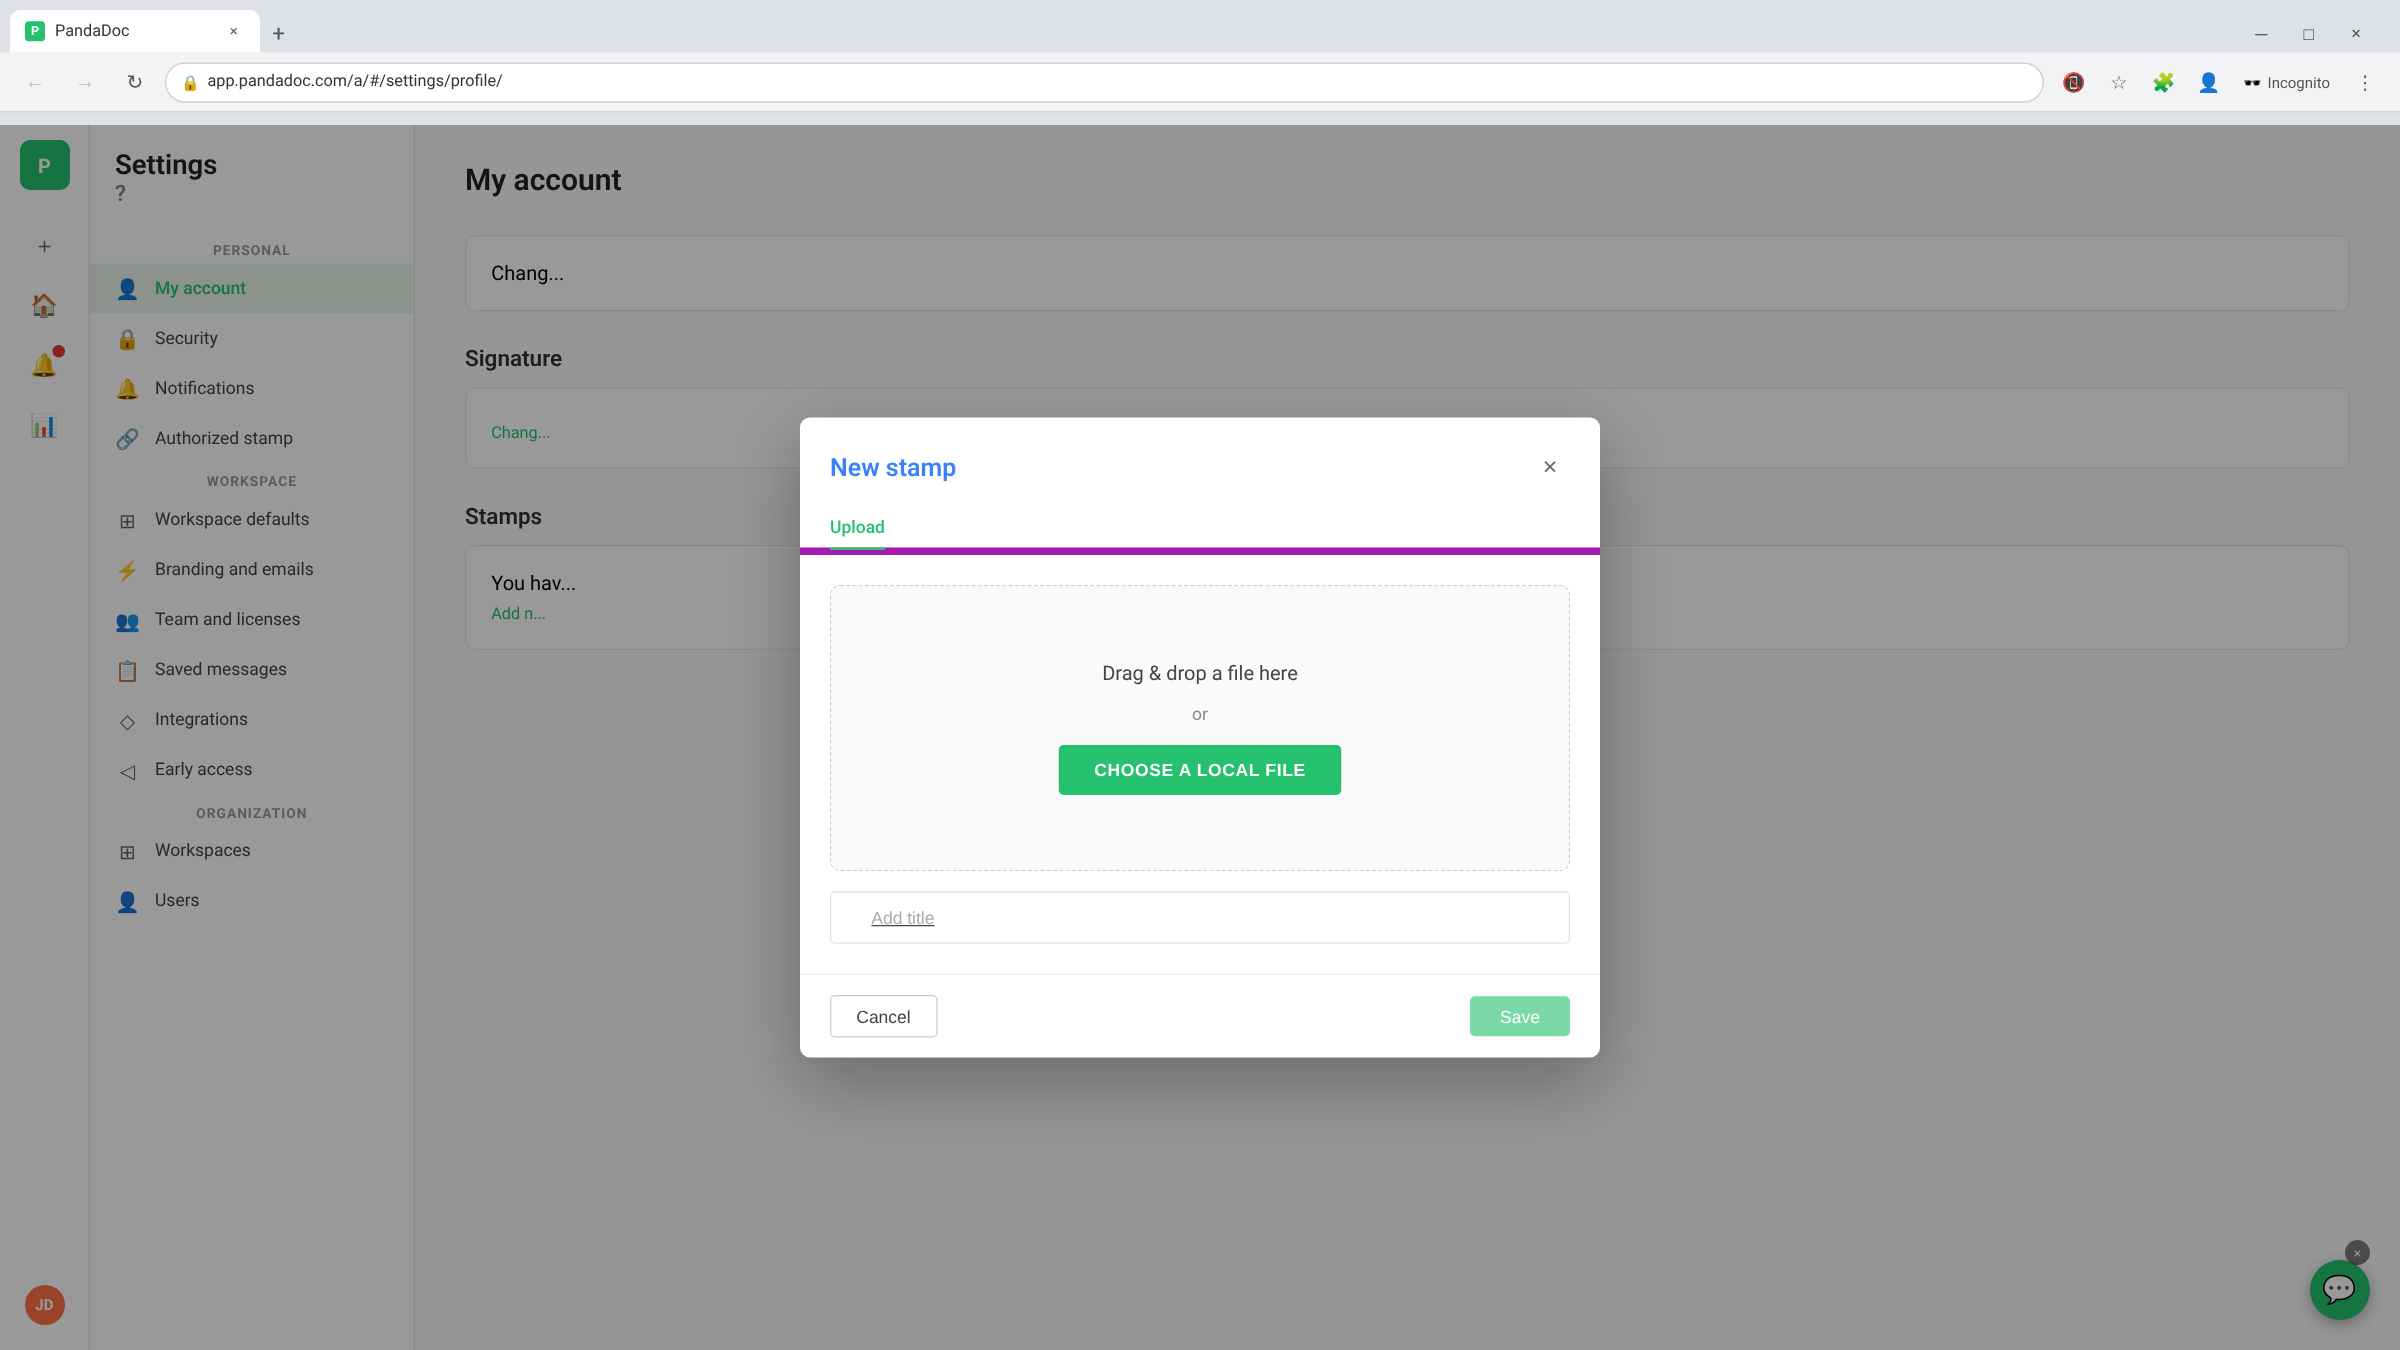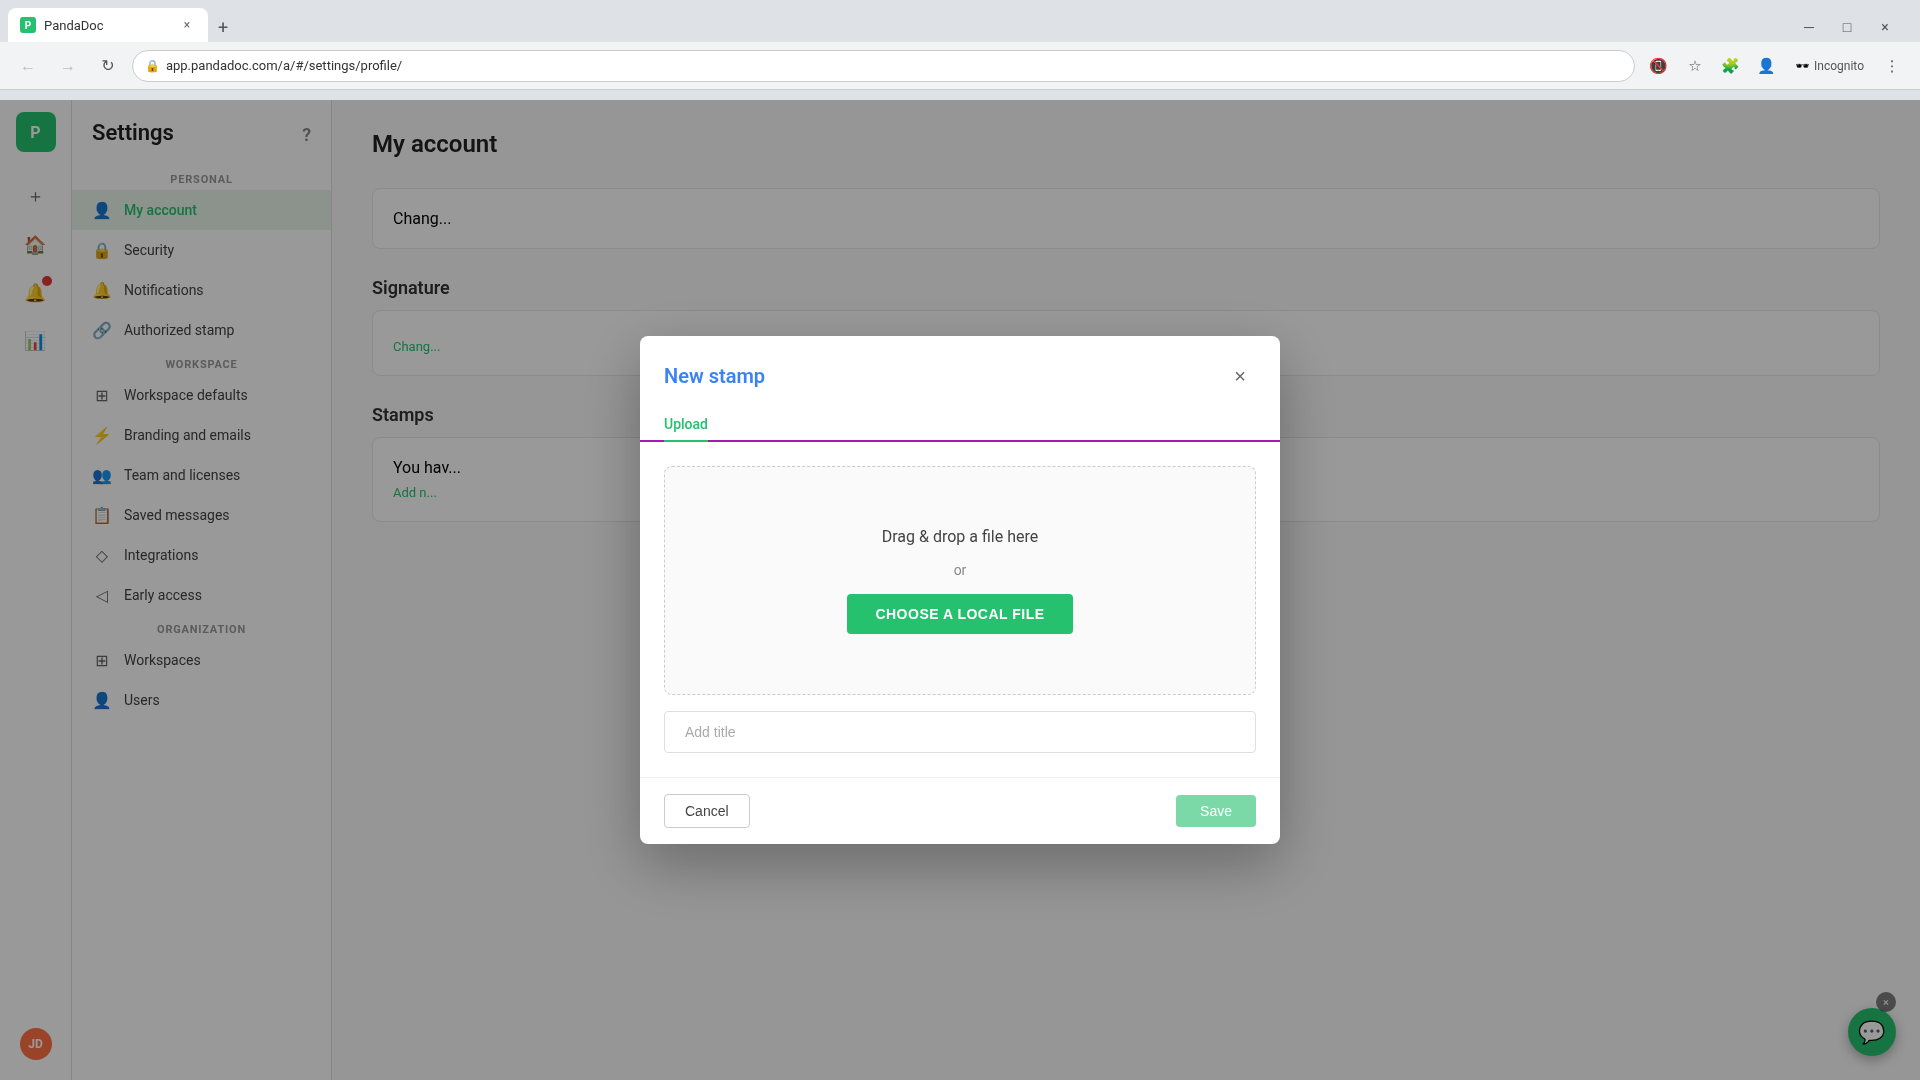--- a/index.html
+++ b/index.html
@@ -29,50 +29,50 @@
 
     
     .icon-sidebar { width: 72px; background: #ffffff; border-right: 1px solid #e0e0e0; display: flex; flex-direction: column; align-items: center; padding: 12px 0; gap: 8px; }
     .icon-sidebar-logo { width: 40px; height: 40px; background: #25c16f; border-radius: 8px; display: flex; align-items: center; justify-content: center; color: white; font-weight: bold; font-size: 16px; margin-bottom: 16px; }
     .icon-sidebar-btn { width: 40px; height: 40px; display: flex; align-items: center; justify-content: center; border-radius: 8px; cursor: pointer; font-size: 18px; color: #666; position: relative; }
     .icon-sidebar-btn .badge { position: absolute; top: 4px; right: 4px; width: 10px; height: 10px; background: #e53935; border-radius: 50%; }
     .icon-sidebar-avatar { width: 32px; height: 32px; border-radius: 50%; background: #ff7043; display: flex; align-items: center; justify-content: center; color: white; font-size: 12px; font-weight: bold; margin-top: auto; margin-bottom: 8px; }
 
     
     .settings-sidebar { width: 260px; background: #ffffff; border-right: 1px solid #e0e0e0; overflow-y: auto; padding: 20px 0; }
-    .settings-header { padding: 0 20px 20px; font-size: 22px; font-weight: 600; color: #222; display: flex; justify-content: space-between; align-items: flex-end; }
+    .settings-header { padding: 0 20px 20px; font-size: 22px; font-weight: 600; color: #222; display: flex; justify-content: space-between; align-items: flex-start; flex-direction: column; }
     .settings-header .help-icon { font-size: 18px; color: #888; cursor: pointer; }
 
     .section-label { padding: 8px 20px 4px; font-size: 11px; font-weight: 700; color: #999; letter-spacing: 0.8px; text-transform: uppercase; text-align: center; }
     .sidebar-item { display: flex; align-items: center; gap: 12px; padding: 10px 20px; cursor: pointer; color: #444; font-size: 14px; border-radius: 0; }
     .sidebar-item.active { background: #e8f5e9; color: #25c16f; font-weight: 500; }
     .sidebar-item .item-icon { width: 20px; height: 20px; display: flex; align-items: center; justify-content: center; font-size: 16px; color: #666; }
     .sidebar-item.active .item-icon { color: #25c16f; }
 
     
     .main-content { flex: 1; overflow-y: auto; padding: 30px 40px; position: relative; background: #fafafa; }
     .page-title { font-size: 24px; font-weight: 600; color: #222; margin-bottom: 30px; }
 
     
     .overlay { position: fixed; top: 100px; left: 0; right: 0; bottom: 0; background: rgba(0,0,0,0.4); z-index: 100; display: flex; align-items: center; justify-content: center; }
 
     
     .modal { background: white; border-radius: 8px; width: 640px; box-shadow: 0 20px 60px rgba(0,0,0,0.3); overflow: hidden; }
     .modal-header { padding: 24px 24px 0; display: flex; justify-content: space-between; align-items: center; }
     .modal-title { font-size: 20px; font-weight: 600; color: #3b82f6; }
     .modal-close { width: 32px; height: 32px; border: none; background: none; cursor: pointer; display: flex; align-items: center; justify-content: center; font-size: 20px; color: #666; border-radius: 4px; }
-    .modal-tabs { display: flex; padding: 0 24px; border-bottom: 2px solid #a21caf; margin-top: 16px; }
+    .modal-tabs { display: flex; padding: 0 24px; border-bottom: 6px solid #a21caf; margin-top: 16px; }
     .modal-tab { padding: 8px 0; margin-right: 24px; font-size: 14px; color: #666; cursor: pointer; border-bottom: 2px solid transparent; margin-bottom: -2px; }
     .modal-tab.active { color: #25c16f; border-bottom-color: #25c16f; font-weight: 500; }
     .modal-body { padding: 24px; }
     .drop-zone { border: 1px dashed #ccc; border-radius: 8px; padding: 60px 24px; display: flex; flex-direction: column; align-items: center; justify-content: center; gap: 16px; background: #fafafa; }
     .drop-text { font-size: 16px; color: #444; }
     .drop-or { font-size: 14px; color: #888; }
     .choose-file-btn { background: #25c16f; color: white; border: none; border-radius: 4px; padding: 12px 28px; font-size: 14px; font-weight: 700; letter-spacing: 0.5px; cursor: pointer; text-transform: uppercase; }
-    .title-input { width: 100%; border: 1px solid #e0e0e0; border-radius: 4px; padding: 12px 20px; font-size: 14px; color: #444; margin-top: 16px; outline: none; }
+    .title-input { width: 100%; border: 1px solid #e0e0e0; border-radius: 4px; padding: 12px 32px; font-size: 14px; color: #444; margin-top: 16px; outline: none; text-decoration: underline; }
     .title-input::placeholder { color: #aaa; }
     .modal-footer { padding: 16px 24px; display: flex; justify-content: space-between; align-items: center; border-top: 1px solid #f0f0f0; }
     .cancel-btn { background: none; border: 1px solid #ccc; border-radius: 4px; padding: 8px 20px; font-size: 14px; color: #444; cursor: pointer; }
     .save-btn { background: #25c16f; color: white; border: none; border-radius: 4px; padding: 8px 24px; font-size: 14px; font-weight: 500; cursor: pointer; opacity: 0.6; }
 
     
     .chat-widget { position: fixed; bottom: 24px; right: 24px; width: 48px; height: 48px; background: #25c16f; border-radius: 50%; display: flex; align-items: center; justify-content: center; cursor: pointer; box-shadow: 0 4px 12px rgba(0,0,0,0.3); z-index: 50; }
     .chat-close { position: fixed; bottom: 68px; right: 24px; width: 20px; height: 20px; background: rgba(0,0,0,0.5); border-radius: 50%; display: flex; align-items: center; justify-content: center; cursor: pointer; z-index: 51; font-size: 11px; color: white; }
 
     

